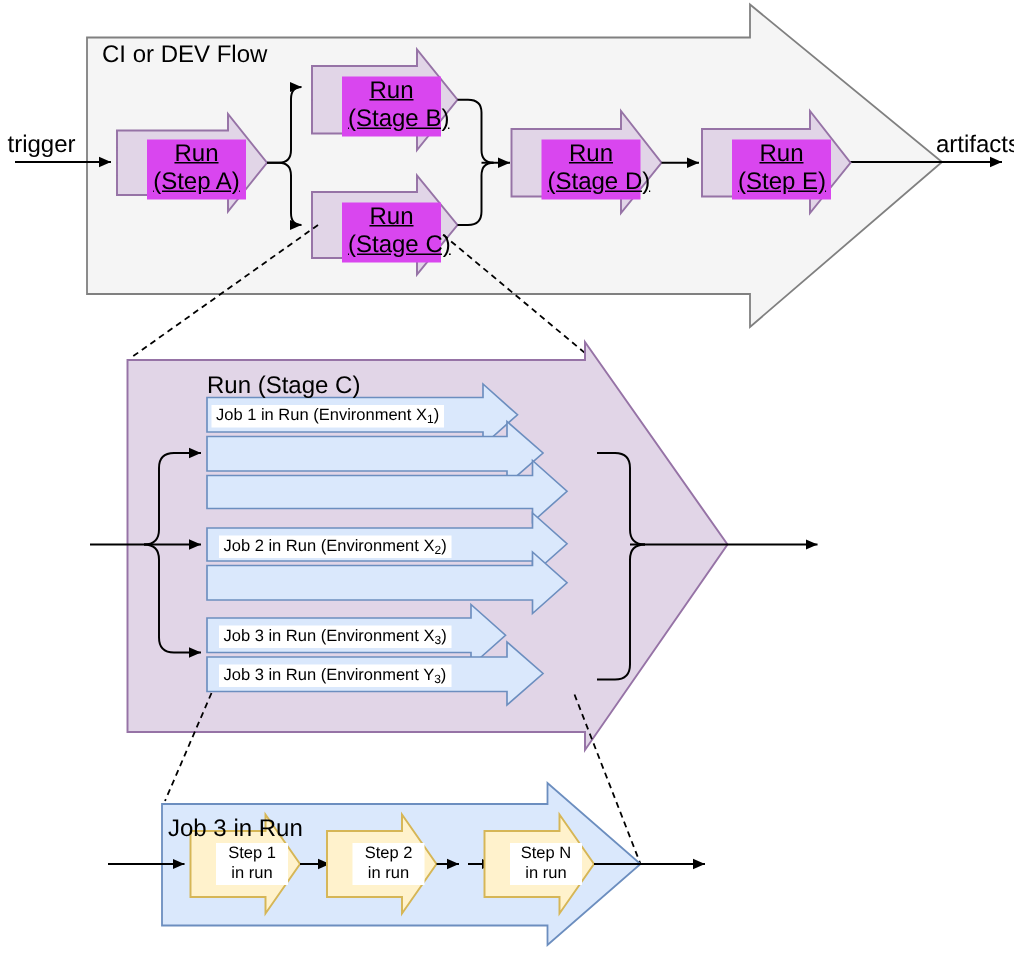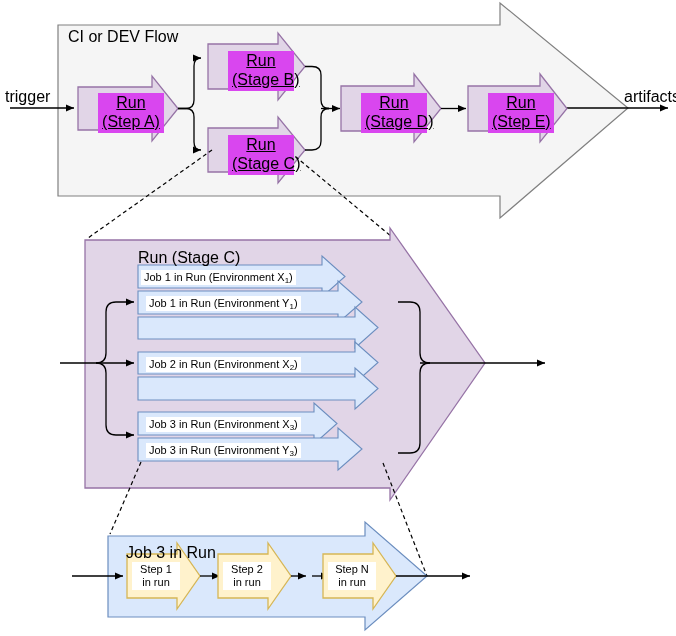--- a/index.html
+++ b/index.html
@@ -11,21 +11,21 @@
   svg{position:absolute;left:0;top:0;width:676px;height:636px;overflow:visible;}
   .lbl{position:absolute;font-size:16px;color:#000;line-height:1.18;white-space:nowrap;}
   .ctr{text-align:center;}
   .boxed{background:#d946ef;padding:1px 4px;text-decoration:underline;}
   .jobtxt{
     position:absolute;font-size:11px;color:#000;background:#ffffff;
     padding:1px 3px;white-space:nowrap;line-height:1.15;
   }
   .steptxt{
     position:absolute;font-size:11px;color:#000;background:#ffffff;
-    padding:1px 3px;white-space:nowrap;line-height:1.2;text-align:center;
+    padding:1px 3px;white-space:nowrap;line-height:1.2;text-align:center;margin-left:12px;
   }
   sub{font-size:8px;vertical-align:baseline;position:relative;top:2px;}
 </style>
 </head>
 <body>
 
 <div id="stage">
 
   <svg viewBox="0 0 676 636">
     <defs>
@@ -131,36 +131,33 @@
   <div class="lbl ctr boxed" style="left:488px;top:93px;width:58px;">
     <div>Run</div>
     <div>(Step E)</div>
   </div>
 
   <div class="lbl" style="left:98px;top:249px;padding-left:40px;">Run (Stage C)</div>
 
   <div class="jobtxt" style="left:141px;top:270px;">
     <span>Job 1 in Run (Environment </span><span>X</span><sub>1</sub><span>)</span>
   </div>
-  <div class="jobtxt" style="left:146px;top:296px;">
-    <span>Job 1 in Run (Environment </span><span>Y</span><sub>1</sub><span>)</span>
-  </div>
 
   <div class="jobtxt" style="left:146px;top:357px;text-align:center;">
     <span>Job 2 in Run (Environment </span><span>X</span><sub>2</sub><span>)</span>
   </div>
 
   <div class="jobtxt" style="left:146px;top:417px;">
     <span>Job 3 in Run (Environment </span><span>X</span><sub>3</sub><span>)</span>
   </div>
   <div class="jobtxt" style="left:146px;top:443px;">
     <span>Job 3 in Run (Environment </span><span>Y</span><sub>3</sub><span>)</span>
   </div>
 
-  <div class="lbl" style="left:126px;top:544px;">Job 3 in Run</div>
+  <div class="lbl" style="left:112px;top:544px;">Job 3 in Run</div>
 
   <div class="steptxt" style="left:132px;top:562px;width:42px;">
     <div>Step 1</div>
     <div>in run</div>
   </div>
   <div class="steptxt" style="left:223px;top:562px;width:42px;">
     <div>Step 2</div>
     <div>in run</div>
   </div>
   <div class="steptxt" style="left:328px;top:562px;width:42px;">

